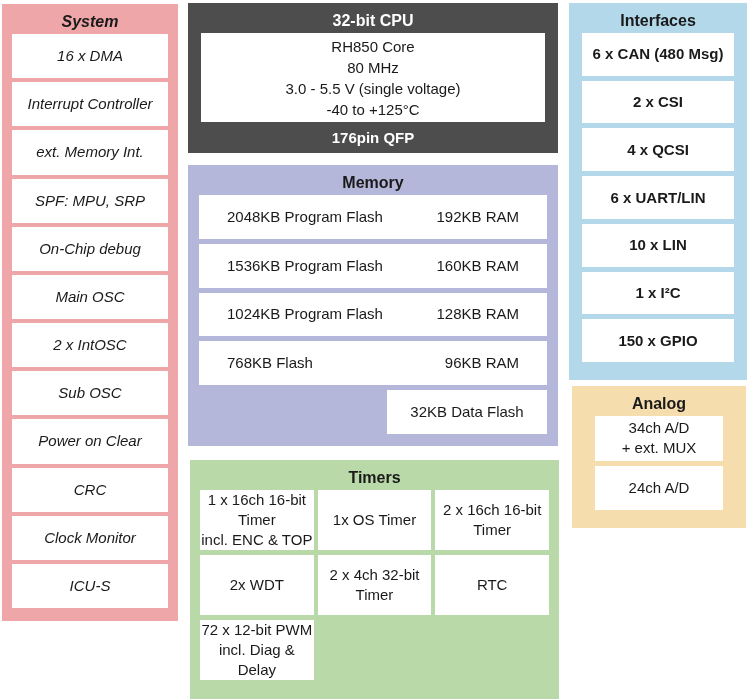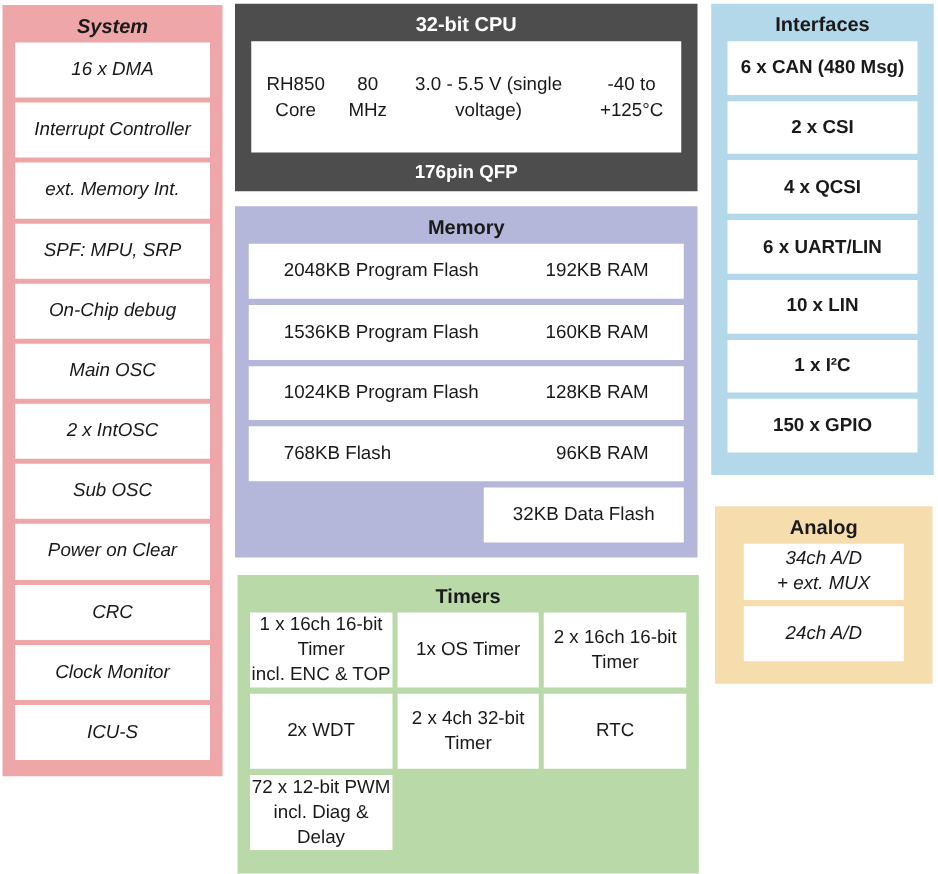--- a/index.html
+++ b/index.html
@@ -22,43 +22,43 @@
   .stack{flex:1;display:flex;flex-direction:column;gap:4px;}
   .stack>.box{flex:1;}
 
   
   .system{left:2px;top:4px;width:176px;height:617px;background:var(--system_bg,#eea6a8);font-style:italic;}
   .system .stack{padding:0 10px 13px;}
 
   
   .cpu{left:188px;top:3px;width:370px;height:150px;background:var(--cpu_bg,#4d4d4d);}
   .cpu h2{color:var(--cpu_text,#ffffff);}
-  .cpu-core{flex:1;margin:0 13px;display:flex;align-items:center;justify-content:center;background:var(--box_bg,#fff);font-size:15px;line-height:21px;text-align:center;}
+  .cpu-core{flex:1;margin:0 13px;display:flex;flex-direction:column;align-items:center;justify-content:center;background:var(--box_bg,#fff);font-size:15px;line-height:21px;text-align:center;}
   .cpu-footer{height:31px;display:flex;align-items:center;justify-content:center;color:var(--cpu_text,#ffffff);font-size:15px;font-weight:bold;}
 
   
   .memory{left:188px;top:165px;width:370px;height:281px;background:var(--memory_bg,#b5b7da);}
   .memory .stack{padding:0 11px 12px;gap:5px;}
   .mem-row{justify-content:space-between;padding:0 28px;}
   .mem-row .flash{text-align:left;}
   .mem-row .ram{text-align:right;}
   .dataflash{width:160px;align-self:flex-end;}
 
   
   .timers{left:190px;top:460px;width:369px;height:295px;background:var(--timers_bg,#b9d9a9);}
   .tgrid{flex:1;display:grid;grid-template-columns:1fr 1fr 1fr;grid-template-rows:repeat(4,1fr);gap:5px 4px;padding:0 10px 18px;}
   .tgrid .spacer{background:transparent;}
 
   
   .interfaces{left:569px;top:3px;width:178px;height:377px;background:var(--interfaces_bg,#b2d8e9);}
   .interfaces .stack{padding:0 13px 18px;gap:5px;font-weight:bold;}
 
   
-  .analog{left:572px;top:405px;width:174px;height:142px;background:var(--analog_bg,#f6ddae);}
-  .analog .stack{padding:0 23px 18px;gap:5px;font-style:italic;}
+  .analog{left:572px;top:386px;width:174px;height:142px;background:var(--analog_bg,#f6ddae);}
+  .analog .stack{padding:0 23px 18px;gap:5px;}
 </style>
 </head>
 <body>
 
 <div class="canvas">
 
   <section class="panel system">
     <h2>System</h2>
     <div class="stack">
       <div class="box">16 x DMA</div>

